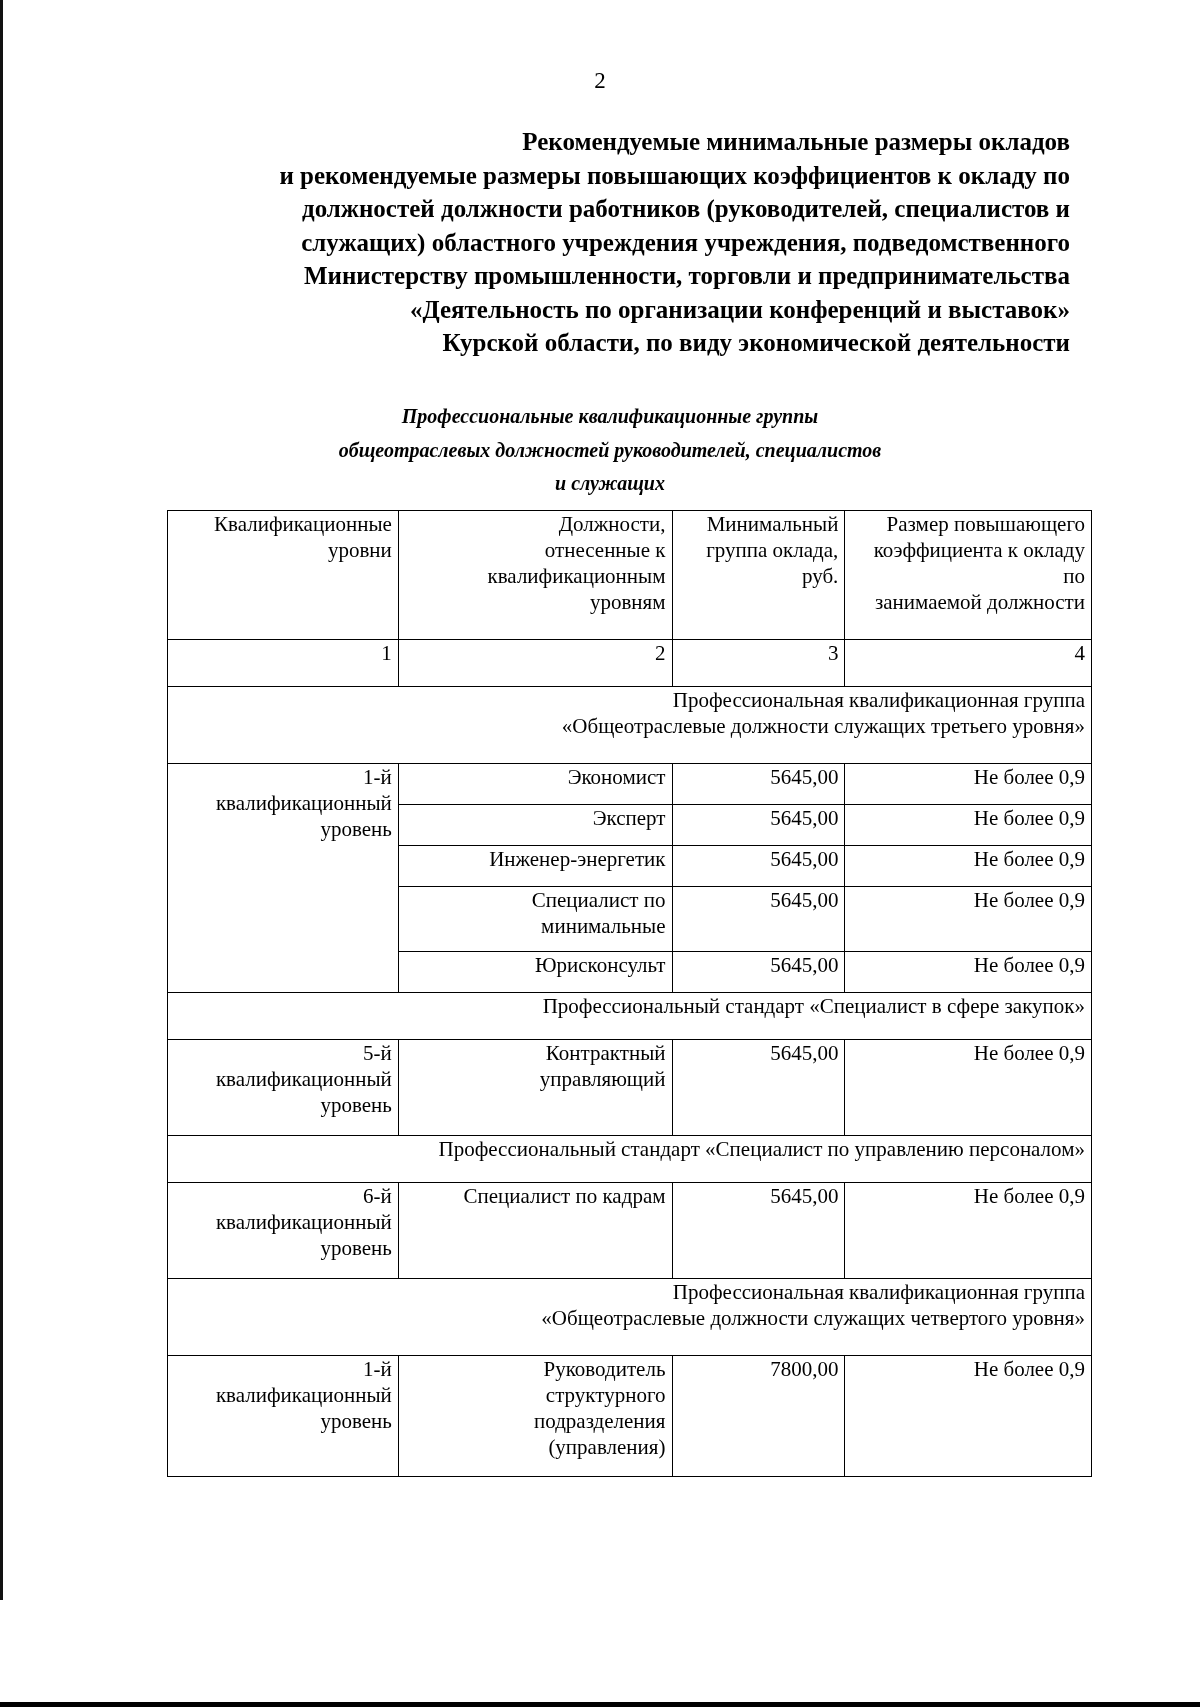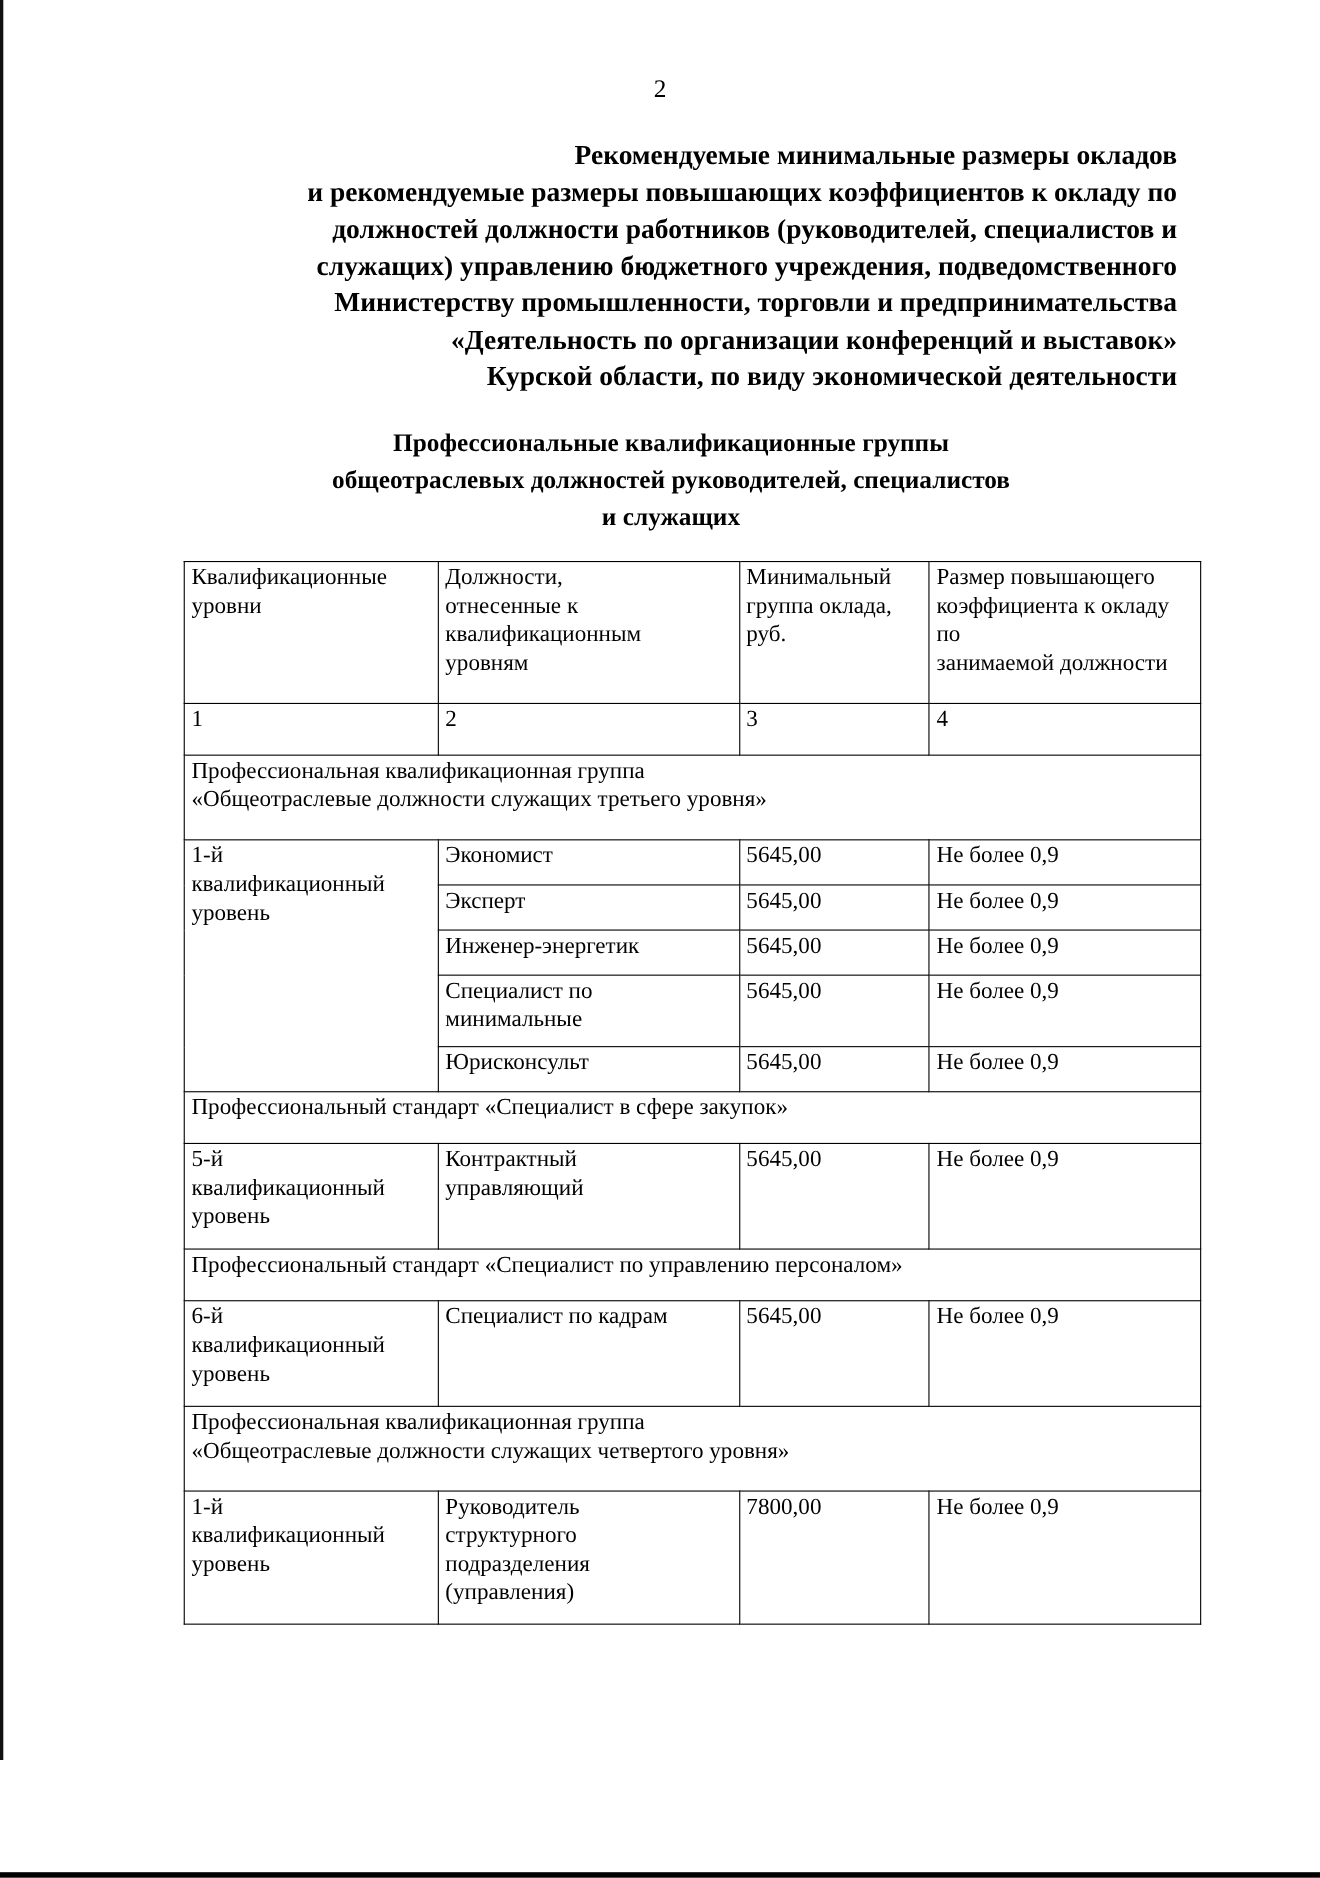--- a/index.html
+++ b/index.html
@@ -9,29 +9,29 @@
     font-family: "Liberation Serif", "DejaVu Serif", serif;
   }
   .left-edge { position: absolute; left: 0; top: 0; width: 3px; height: 1600px; background: #111; }
   .bottom-bar { position: absolute; left: 0; top: 1702px; width: 1200px; height: 5px; background: #000; }
   .page-number { position: absolute; top: 68px; left: 0; width: 1200px; text-align: center; font-size: 23px; }
   .title {
     position: absolute; top: 125px; left: 150px; width: 920px; text-align: right;
     font-weight: bold; font-size: 25px; line-height: 33.5px;
   }
   .subtitle {
-    position: absolute; top: 386px; left: 150px; width: 920px; text-align: center;
-    font-weight: bold; font-size: 23px; line-height: 33.5px;
+    position: absolute; top: 400px; left: 150px; width: 920px; text-align: center;
+    font-weight: bold; font-size: 20px; line-height: 33.5px; font-style: italic;
   }
   table.salary {
     position: absolute; top: 510px; left: 167px; width: 925px;
     border-collapse: collapse; font-size: 21px; line-height: 26px;
   }
   table.salary td {
-    border: 1.5px solid #000; text-align: left; vertical-align: top; padding: 0 6px;
+    border: 1.5px solid #000; text-align: right; vertical-align: top; padding: 0 6px;
   }
   col.c1 { width: 231px; } col.c2 { width: 274px; } col.c3 { width: 173px; } col.c4 { width: 247px; }
   .hdr td { height: 128px; padding-top: 10px; }
   .num td { height: 46px; vertical-align: middle; }
   .grp td { height: 76px; vertical-align: middle; }
   .std td { height: 46px; vertical-align: middle; }
   .r1 td { height: 40px; padding-top: 10px; }
   .r2 td { height: 64px; padding-top: 10px; }
   .r3 td { height: 95px; padding-top: 10px; }
   .r4 td { height: 120px; padding-top: 10px; }
@@ -41,21 +41,21 @@
 <body>
 
 <div class="left-edge"></div>
 
 <div class="page-number">2</div>
 
 <div class="title">
   <div>Рекомендуемые минимальные размеры окладов</div>
   <div>и рекомендуемые размеры повышающих коэффициентов к окладу по</div>
   <div>должностей должности работников (руководителей, специалистов и</div>
-  <div>служащих) управлению бюджетного учреждения, подведомственного</div>
+  <div>служащих) областного учреждения учреждения, подведомственного</div>
   <div>Министерству промышленности, торговли и предпринимательства</div>
   <div>«Деятельность по организации конференций и выставок»</div>
   <div>Курской области, по виду экономической деятельности</div>
 </div>
 
 <div class="subtitle">
   <div>Профессиональные квалификационные группы</div>
   <div>общеотраслевых должностей руководителей, специалистов</div>
   <div>и служащих</div>
 </div>

